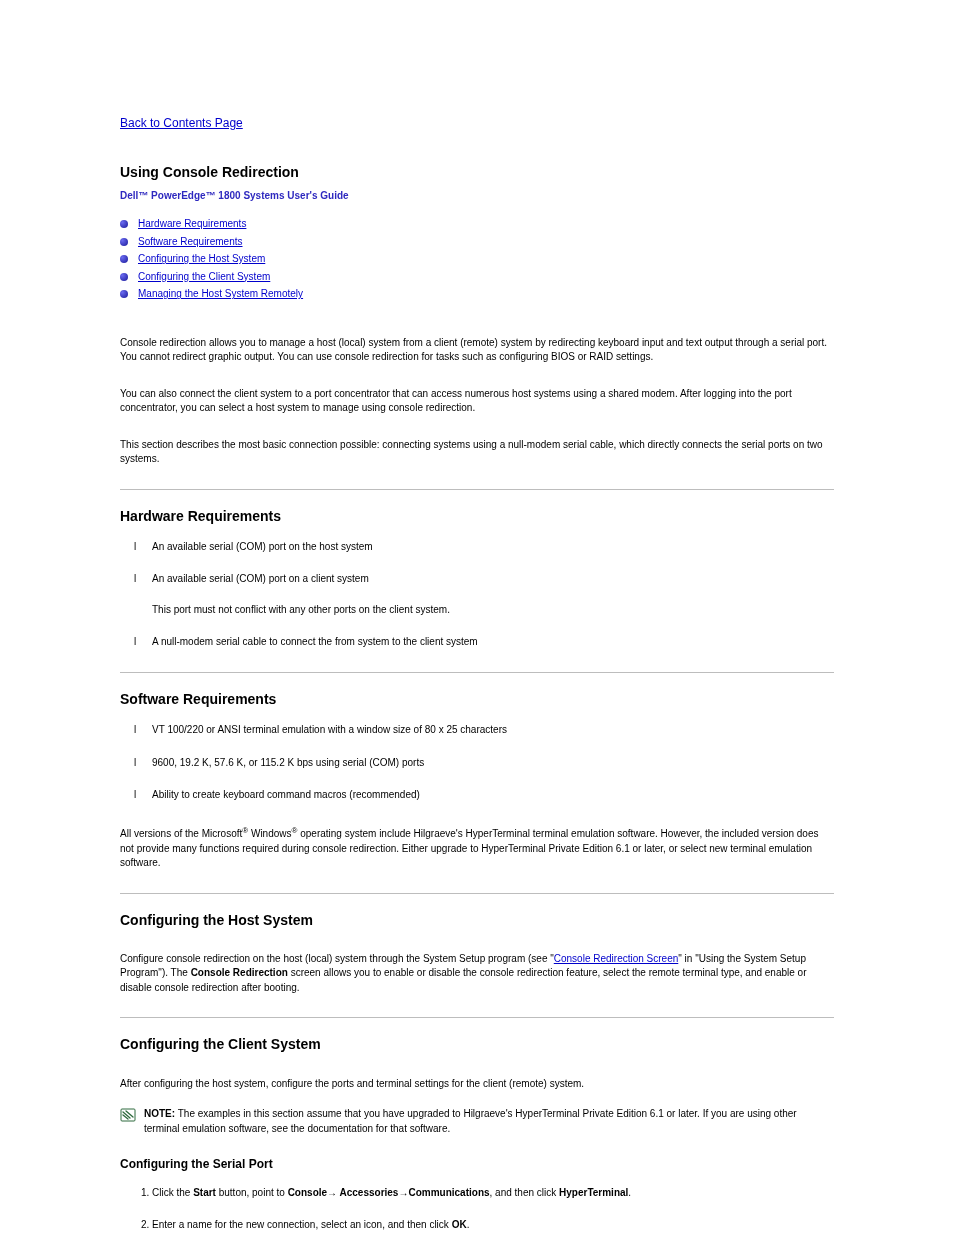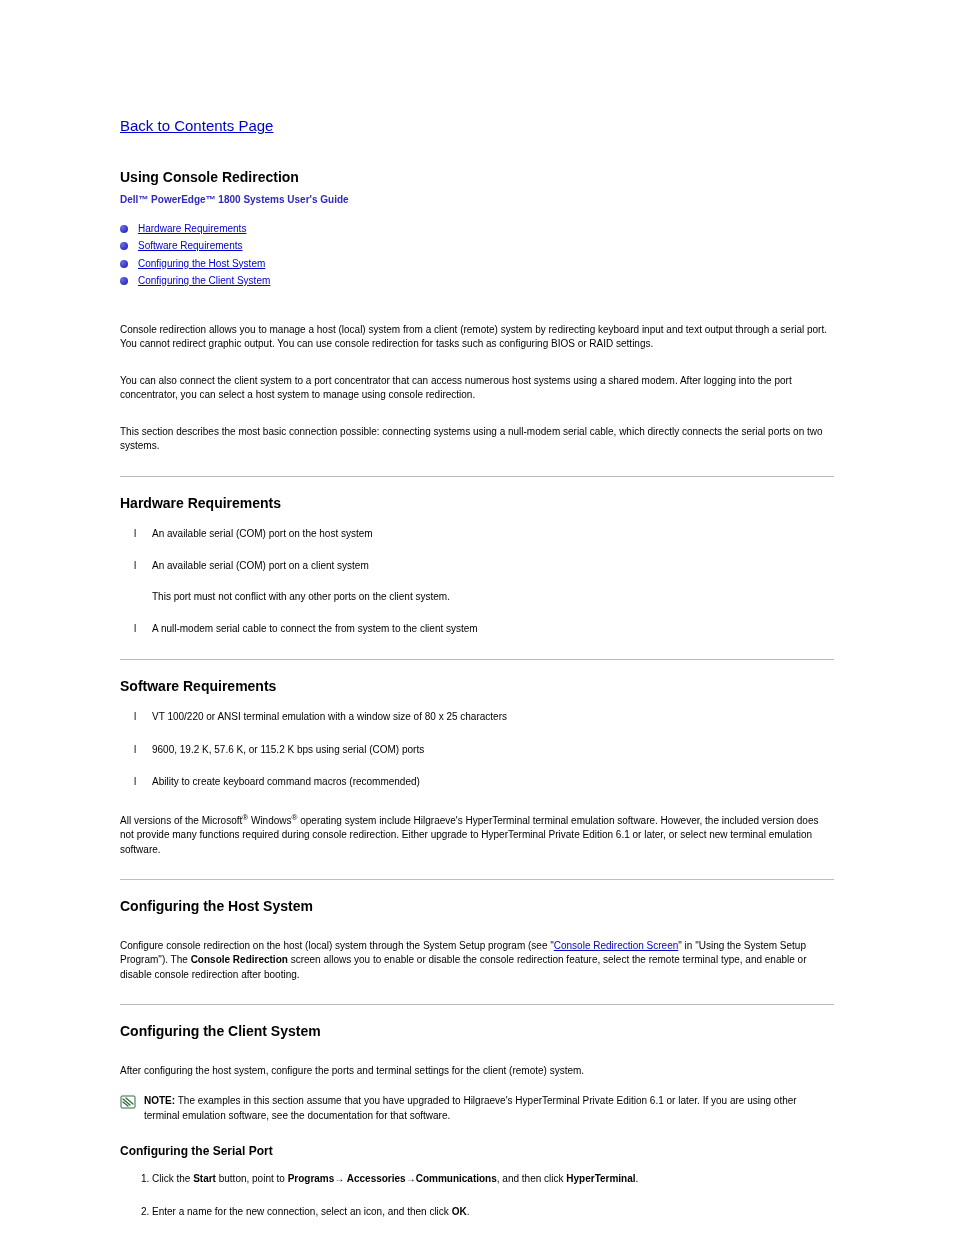--- a/index.html
+++ b/index.html
@@ -11,21 +11,21 @@
     width: 954px;
     padding: 115px 120px 60px 120px;
     color: #000;
   }
   a, .link {
     color: #0000cc;
     text-decoration: underline;
     cursor: pointer;
   }
   .back {
-    font-size: 15px;
+    font-size: 12px;
     margin-bottom: 30px;
     display: inline-block;
   }
   h1.title-appendix {
     font-size: 14px;
     font-weight: bold;
     margin-bottom: 6px;
   }
   .subtitle {
     color: #2e29bf;
@@ -115,20 +115,24 @@
       <span class="bullet"></span>
       <a>Software Requirements</a>
     </li>
   <li>
       <span class="bullet"></span>
       <a>Configuring the Host System</a>
     </li>
   <li>
       <span class="bullet"></span>
       <a>Configuring the Client System</a>
+    </li>
+  <li>
+      <span class="bullet"></span>
+      <a>Managing the Host System Remotely</a>
     </li>
 </ul>
 
 <p class="body">Console redirection allows you to manage a host (local) system from a client (remote) system by redirecting keyboard input and text output through a serial port. You cannot redirect graphic output. You can use console redirection for tasks such as configuring BIOS or RAID settings.</p>
 <p class="body">You can also connect the client system to a port concentrator that can access numerous host systems using a shared modem. After logging into the port concentrator, you can select a host system to manage using console redirection.</p>
 <p class="body">This section describes the most basic connection possible: connecting systems using a null-modem serial cable, which directly connects the serial ports on two systems.</p>
 
 <hr class="sep">
 
 <h2 class="section">Hardware Requirements</h2>
@@ -181,21 +185,21 @@
   </span>
   <span class="note-text">
     <b>NOTE:</b><span> The examples in this section assume that you have upgraded to Hilgraeve's HyperTerminal Private Edition 6.1 or later. If you are using other terminal emulation software, see the documentation for that software.</span>
   </span>
 </div>
 
 <h3 class="subsection">Configuring the Serial Port</h3>
 
 <ol class="steps">
   <li>
-    <span>Click the </span><b>Start</b><span> button, point to </span><b>Programs</b><span class="arrow">→</span><b> Accessories</b><span class="arrow">→</span><b>Communications</b><span>, and then click </span><b>HyperTerminal</b><span>.</span>
+    <span>Click the </span><b>Start</b><span> button, point to </span><b>Console</b><span class="arrow">→</span><b> Accessories</b><span class="arrow">→</span><b>Communications</b><span>, and then click </span><b>HyperTerminal</b><span>.</span>
   </li>
   <li>
     <span>Enter a name for the new connection, select an icon, and then click </span><b>OK</b><span>.</span>
   </li>
   <li>
     <span>From the </span><b>Connect to</b><span> drop-down menu, select an available COM port, and then click </span><b>OK</b><span>.</span>
     
   </li>
 
 </ol>

